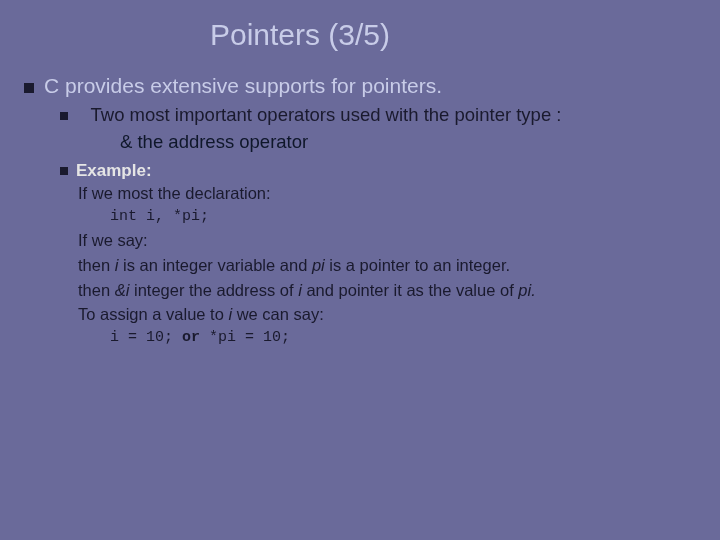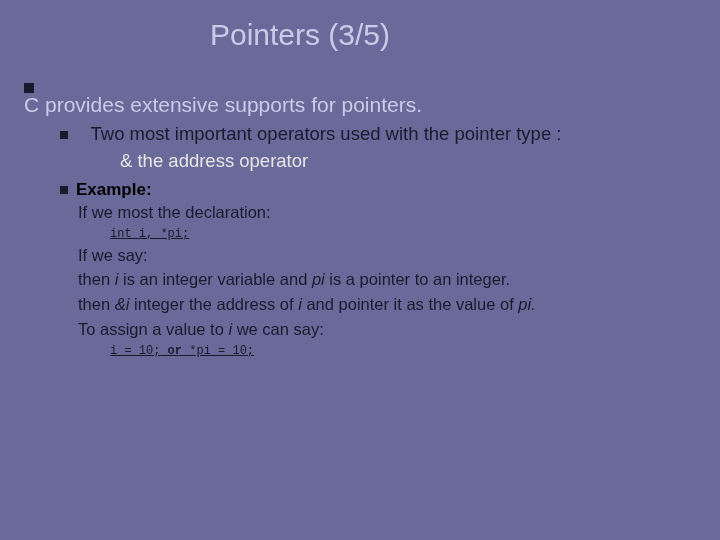--- a/index.html
+++ b/index.html
@@ -20,21 +20,20 @@
     font-size: 30px;
     font-weight: normal;
     color: #c8cce8;
     margin-bottom: 22px;
   }
   .lvl1 {
     display: flex;
     align-items: flex-start;
     font-size: 21px;
     margin-bottom: 6px;
-    flex-direction: column;
   }
   .lvl1 .bullet {
     width: 10px; height: 10px;
     background: #1a1a2e;
     flex: 0 0 auto;
     margin-top: 9px;
     margin-right: 10px;
   }
   .lvl1 .text { flex: 1; }
   .lvl2 {
@@ -50,50 +49,49 @@
     width: 8px; height: 8px;
     background: #1a1a2e;
     flex: 0 0 auto;
     margin-top: 8px;
     margin-right: 8px;
   }
   .lvl2 .text { flex: 1; }
   .lvl3 {
     font-size: 18.5px;
     margin-left: 96px;
-    color: #e5e5e5;
+    color: #0f172a;
     line-height: 1.35;
   }
   .ex-head {
     display: flex;
     align-items: flex-start;
     font-size: 17px;
     font-weight: bold;
     margin-left: 36px;
     margin-top: 6px;
-    color: #000000;
+    color: #e5e5e5;
   }
   .ex-head .bullet {
     width: 8px; height: 8px;
     background: #1a1a2e;
     flex: 0 0 auto;
     margin-top: 6px;
     margin-right: 8px;
   }
   .ex-body {
     font-size: 16.5px;
     margin-left: 54px;
     color: #1a1a2e;
     line-height: 1.5;
   }
   .ex-body .code {
     font-family: "Courier New", Courier, monospace;
     margin-left: 32px;
-    font-size: 12px;
-    text-decoration: underline;
+    font-size: 15px;
   }
   .ex-body .code-inline {
     font-family: "Courier New", Courier, monospace;
   }
   .ex-body .bold { font-weight: bold; }
   .ital { font-style: italic; }
 </style>
 </head>
 <body>
 

